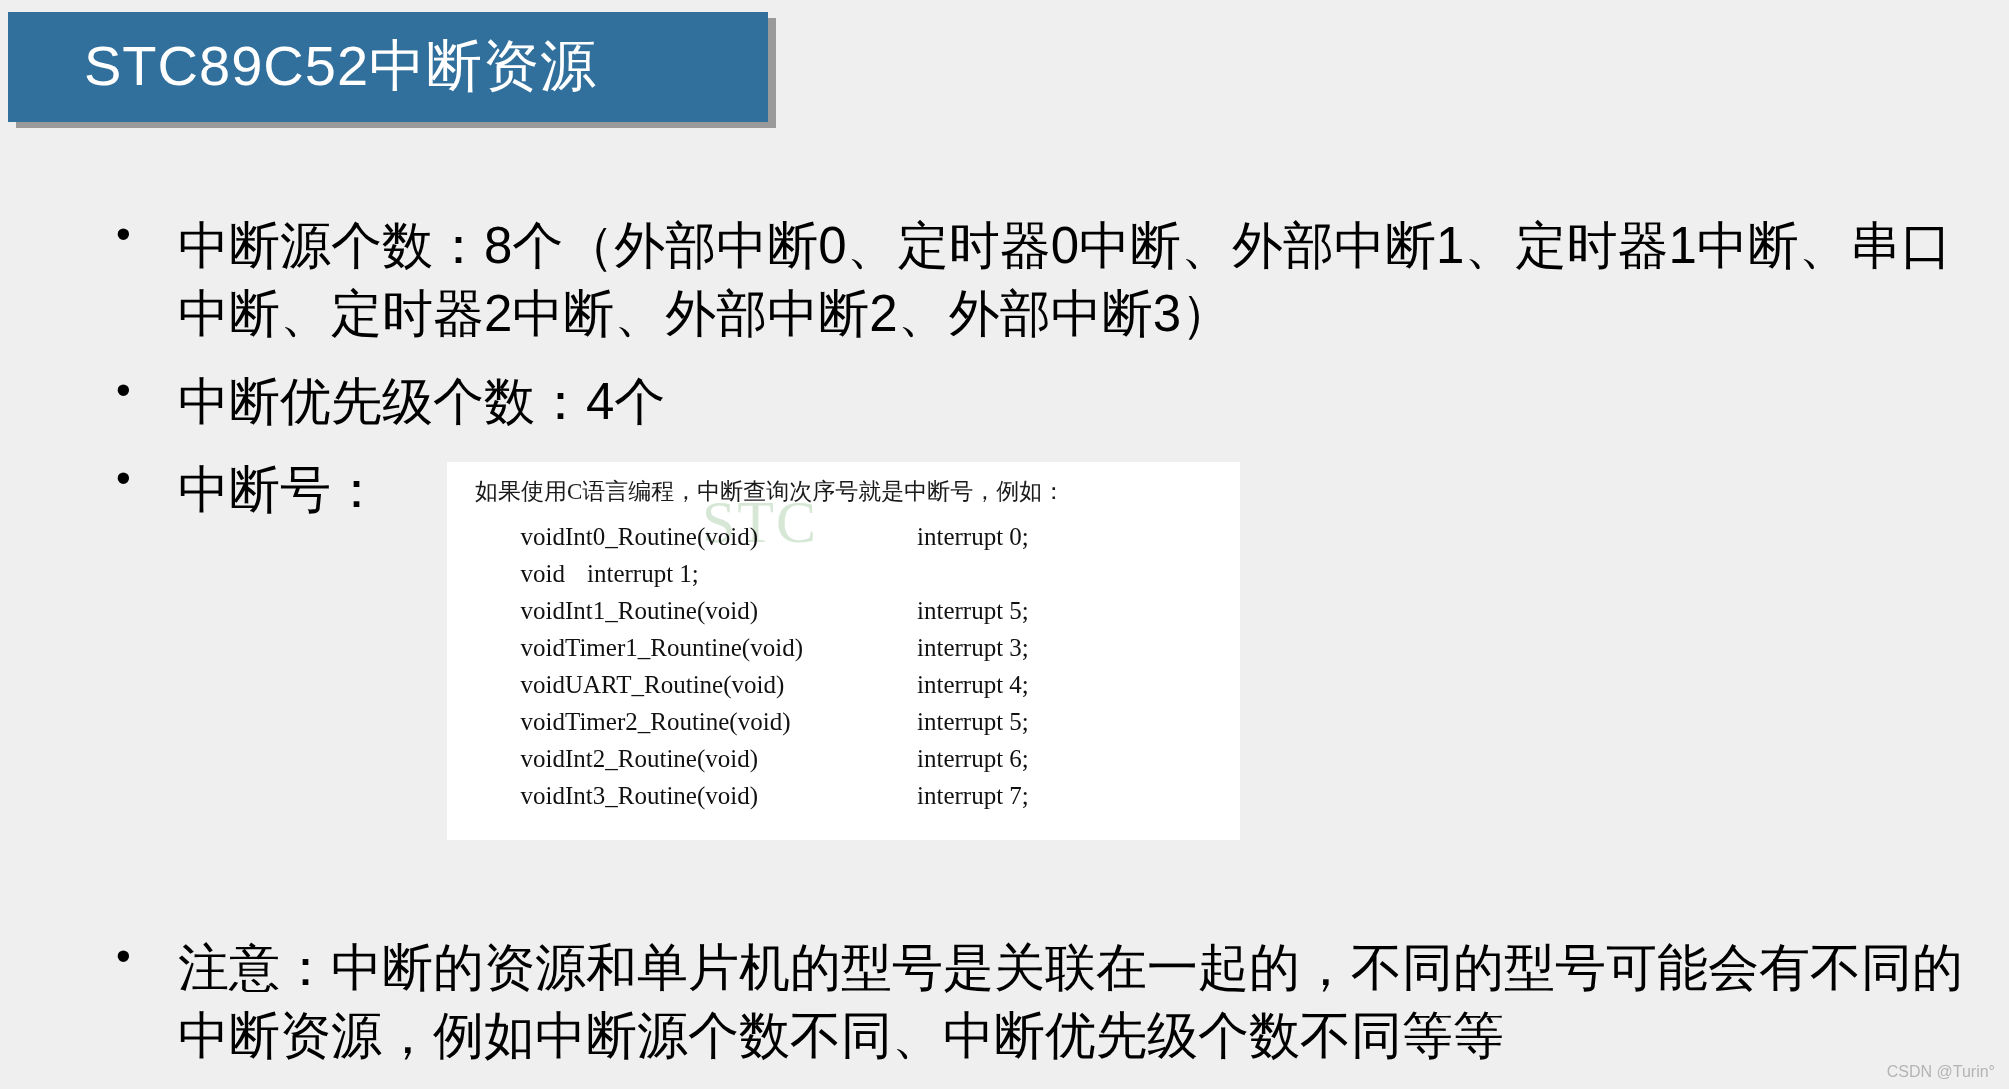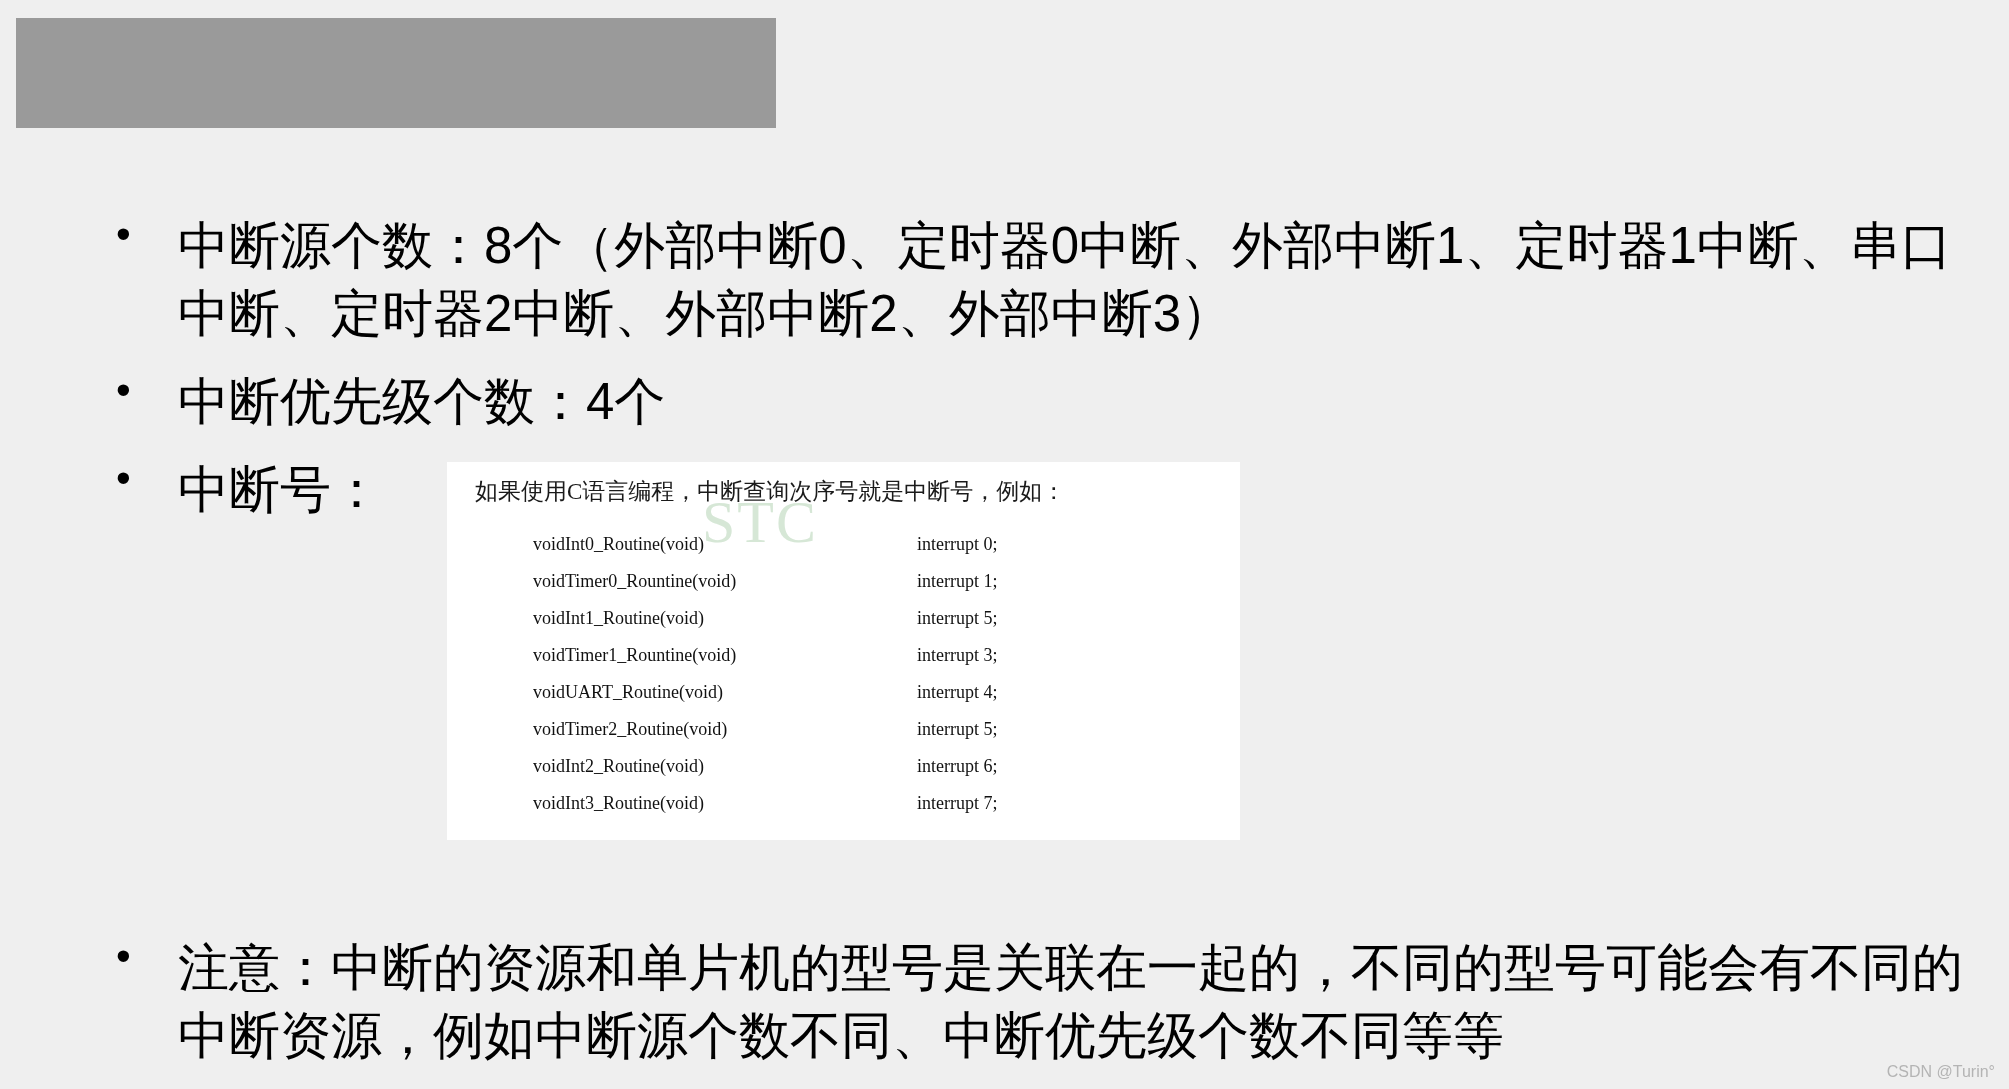--- a/index.html
+++ b/index.html
@@ -117,23 +117,23 @@
   }
   .code-table {
     position: absolute;
     left: 0;
     top: 56px;
     width: 793px;
   }
   .code-line {
     display: flex;
     height: 37px;
-    align-items: flex-end;
+    align-items: center;
     font-family: "Liberation Serif", serif;
-    font-size: 18px;
+    font-size: 25px;
     color: #111111;
   }
   .col-void { width: 118px; text-align: right; }
   .col-fn { width: 330px; white-space: nowrap; }
   .col-int { width: 260px; padding-left: 22px; white-space: nowrap; }
 
   .footer {
     position: absolute;
     right: 14px;
     bottom: 8px;
@@ -141,20 +141,23 @@
     color: #b4b4b4;
     font-family: "Liberation Sans", sans-serif;
   }
 </style>
 </head>
 <body>
 
 <div class="slide">
 
   <div class="title-shadow"></div>
+  <div class="title-box">
+    <div class="title-text">STC89C52中断资源</div>
+  </div>
 
   <div class="bullets">
 
     <div class="bullet-row b1">
       <div class="bullet-dot">•</div>
       <div class="bullet-text">中断源个数：8个（外部中断0、定时器0中断、外部中断1、定时器1中断、串口中断、定时器2中断、外部中断2、外部中断3）</div>
     </div>
 
     <div class="bullet-row b2">
       <div class="bullet-dot">•</div>
@@ -179,21 +182,20 @@
     <div class="code-table">
 
       <div class="code-line">
         <div class="col-void">void</div>
         <div class="col-fn">Int0_Routine(void)</div>
         <div class="col-int">interrupt 0;</div>
       </div>
 
       <div class="code-line">
         <div class="col-void">void</div>
-        <div class="col-fn">Timer0_Rountine(void)</div>
         <div class="col-int">interrupt 1;</div>
       </div>
 
       <div class="code-line">
         <div class="col-void">void</div>
         <div class="col-fn">Int1_Routine(void)</div>
         <div class="col-int">interrupt 5;</div>
       </div>
 
       <div class="code-line">

